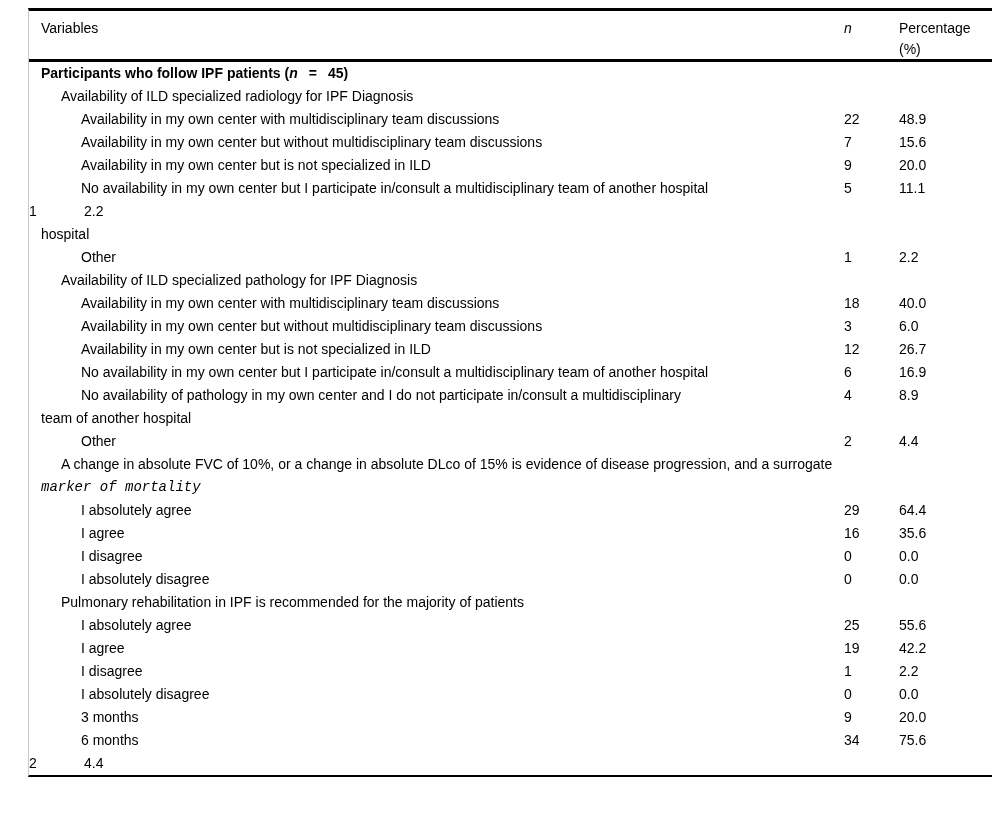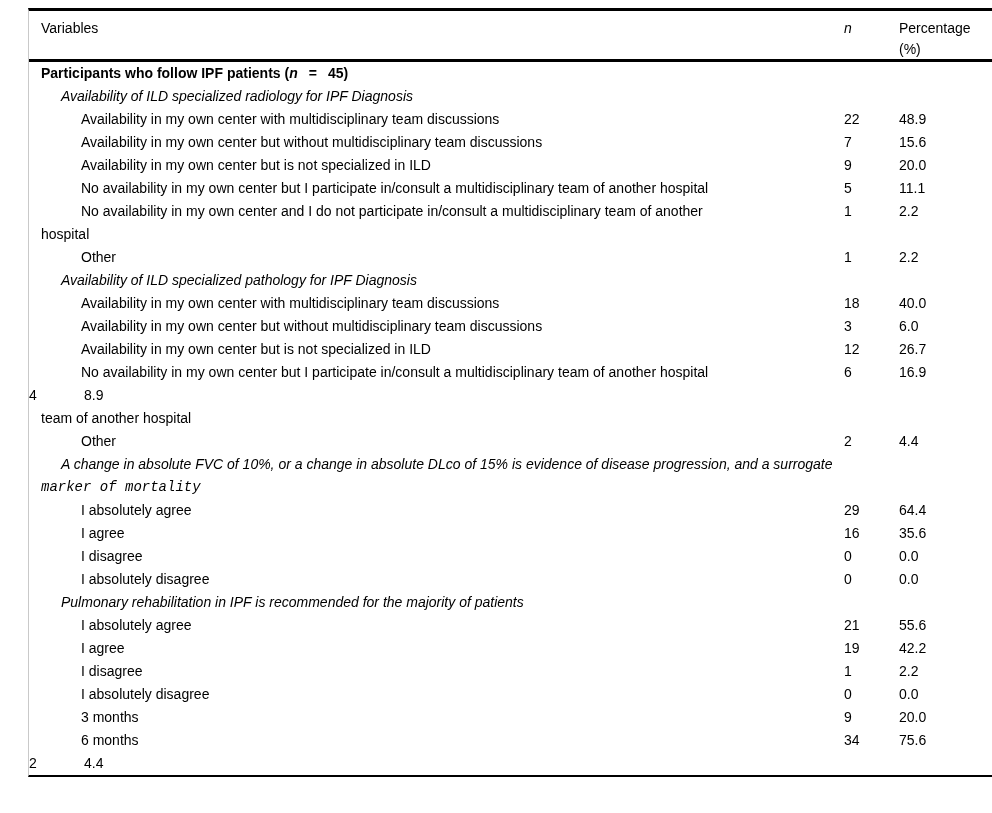--- a/index.html
+++ b/index.html
@@ -35,21 +35,21 @@
   }
   .col-var  { flex: 0 0 815px; width: 815px; box-sizing: border-box; white-space: nowrap; }
   .col-n    { flex: 0 0 55px;  width: 55px; }
   .col-pct  { flex: 1 1 auto; }
   .header-row .col-var { padding-left: 12px; }
   .header-n { font-style: italic; }
   .tbody { padding: 0; }
   .row { line-height: 23px; }
   .line1 { display: flex; }
   .group .col-var   { padding-left: 12px; font-weight: bold; }
-  .section .col-var { padding-left: 32px; font-style: italic; }
+  .section .col-var { padding-left: 32px; }
   .item .col-var    { padding-left: 52px; }
   .line2 { padding-left: 12px; line-height: 23px; white-space: nowrap; }
   .section .line2 { font-style: italic; font-family: Liberation Mono, monospace; }
   .var-n { font-style: italic; }
   .eq { display: inline-block; margin: 0 11px; }
 </style>
 </head>
 <body>
 
 <div class="table-frame">
@@ -99,21 +99,20 @@
       </div>
       <div class="row item">
         <div class="line1">
           <div class="col-var">No availability in my own center but I participate in/consult a multidisciplinary team of another hospital</div>
           <div class="col-n">5</div>
           <div class="col-pct">11.1</div>
         </div>
       </div>
       <div class="row item">
         <div class="line1">
-          <div class="col-var">No availability in my own center and I do not participate in/consult a multidisciplinary team of another</div>
           <div class="col-n">1</div>
           <div class="col-pct">2.2</div>
         </div>
         <div class="line2">hospital</div>
       </div>
       <div class="row item">
         <div class="line1">
           <div class="col-var">Other</div>
           <div class="col-n">1</div>
           <div class="col-pct">2.2</div>
@@ -149,20 +148,21 @@
       </div>
       <div class="row item">
         <div class="line1">
           <div class="col-var">No availability in my own center but I participate in/consult a multidisciplinary team of another hospital</div>
           <div class="col-n">6</div>
           <div class="col-pct">16.9</div>
         </div>
       </div>
       <div class="row item">
         <div class="line1">
+          <div class="col-var">No availability of pathology in my own center and I do not participate in/consult a multidisciplinary</div>
           <div class="col-n">4</div>
           <div class="col-pct">8.9</div>
         </div>
         <div class="line2">team of another hospital</div>
       </div>
       <div class="row item">
         <div class="line1">
           <div class="col-var">Other</div>
           <div class="col-n">2</div>
           <div class="col-pct">4.4</div>
@@ -207,21 +207,21 @@
       <div class="row section">
         <div class="line1">
           <div class="col-var">Pulmonary rehabilitation in IPF is recommended for the majority of patients</div>
           <div class="col-n"></div>
           <div class="col-pct"></div>
         </div>
       </div>
       <div class="row item">
         <div class="line1">
           <div class="col-var">I absolutely agree</div>
-          <div class="col-n">21</div>
+          <div class="col-n">25</div>
           <div class="col-pct">55.6</div>
         </div>
       </div>
       <div class="row item">
         <div class="line1">
           <div class="col-var">I agree</div>
           <div class="col-n">19</div>
           <div class="col-pct">42.2</div>
         </div>
       </div>

